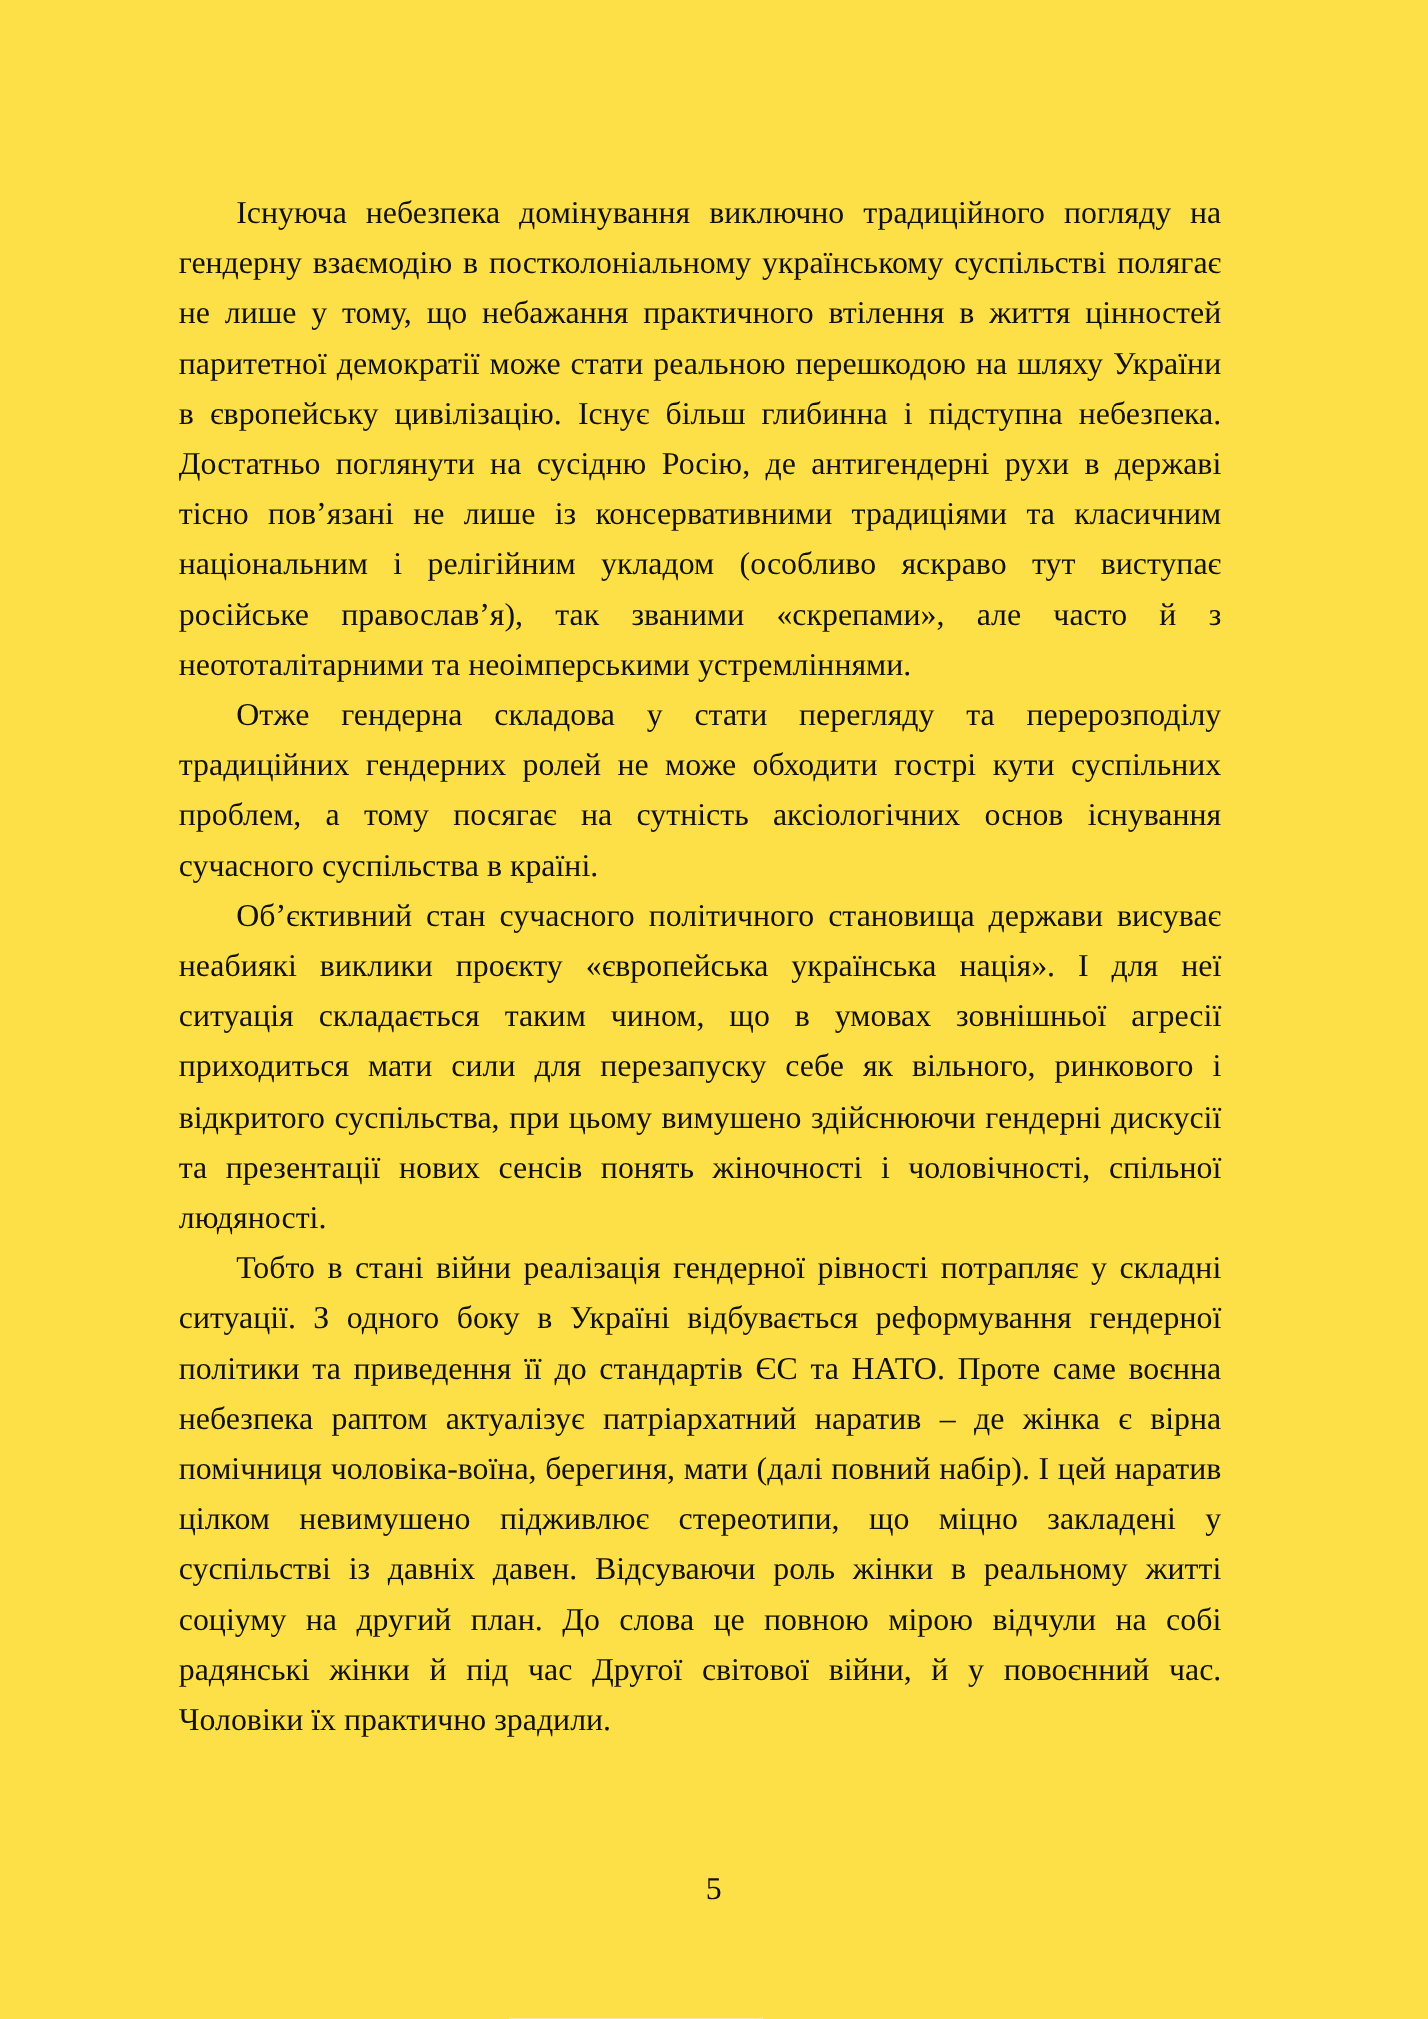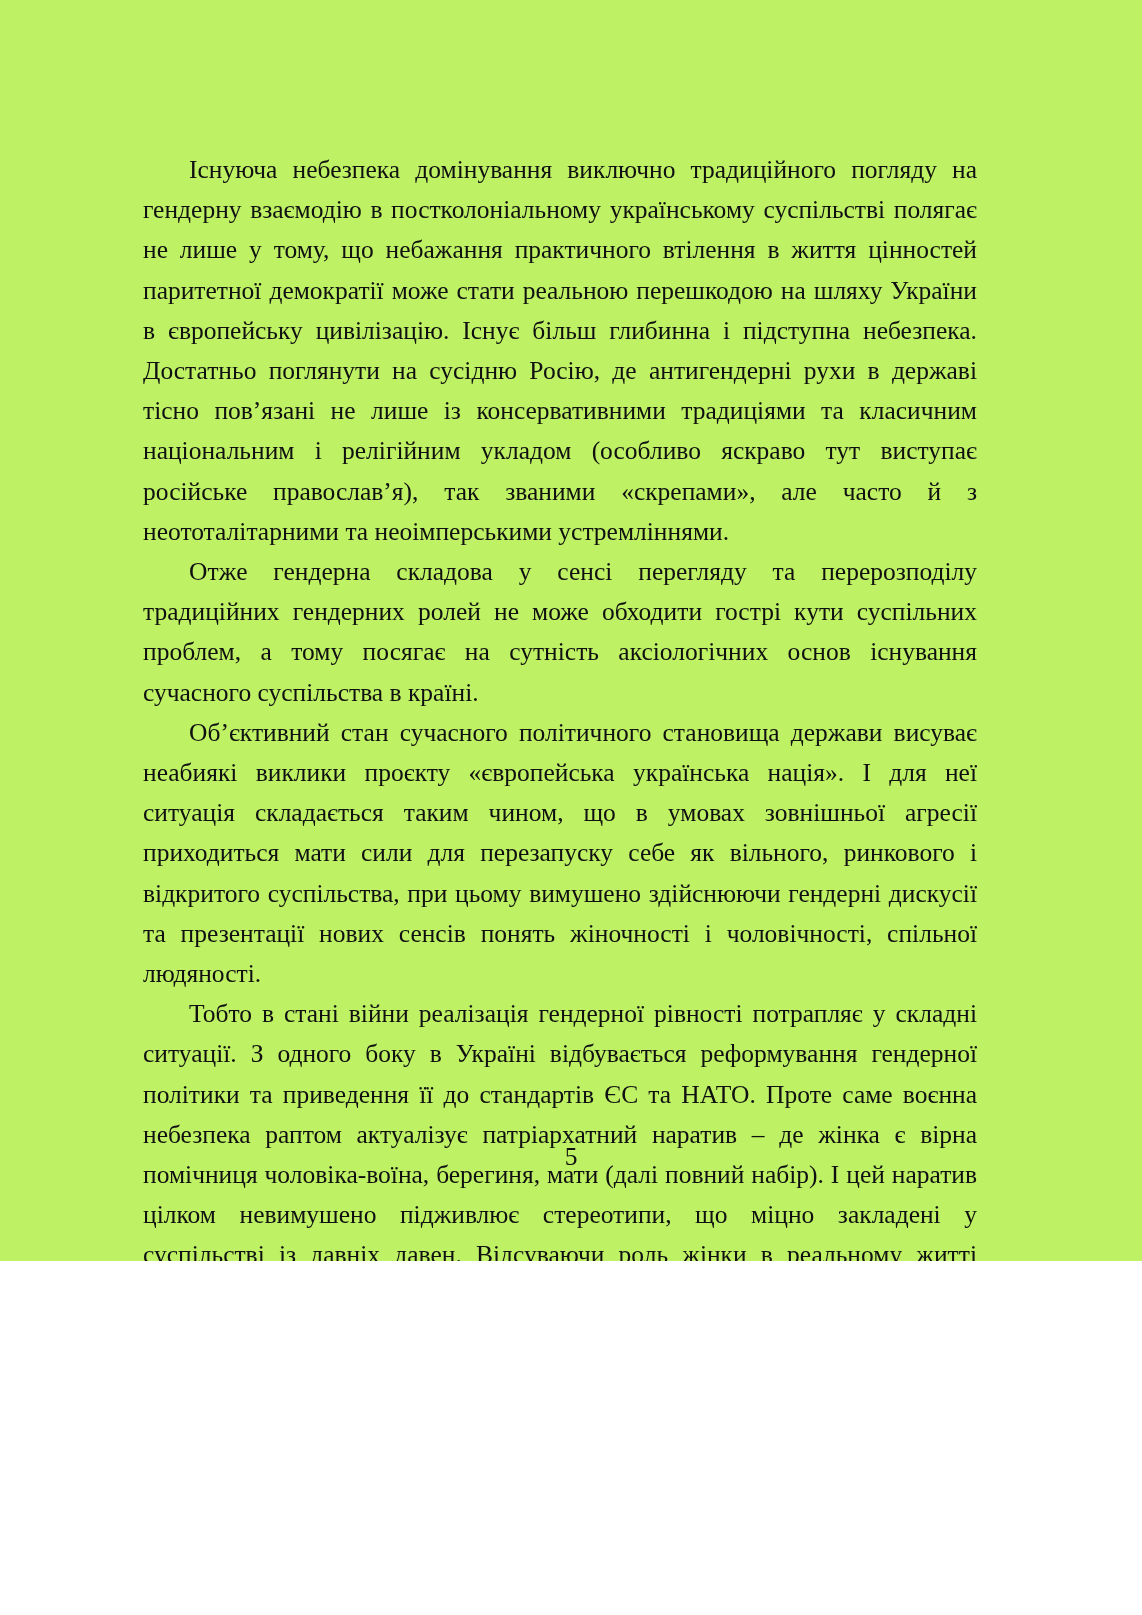--- a/index.html
+++ b/index.html
@@ -3,22 +3,22 @@
 <meta charset="utf-8">
 <style>
   html, body {
     margin: 0;
     padding: 0;
     background: #ffffff;
   }
   .page {
     position: relative;
     width: 1142px;
-    height: 1261px;
-    background: #bef264;
+    height: 1615px;
+    background: #fde047;
     box-sizing: border-box;
     padding: 150px 165px 60px 143px;
     font-family: "Liberation Serif", "DejaVu Serif", serif;
     color: #101010;
   }
   .body-text {
     font-size: 25.5px;
     line-height: 40.2px;
     text-align: justify;
     text-justify: inter-word;
@@ -39,18 +39,18 @@
     font-family: "Liberation Serif", "DejaVu Serif", serif;
     color: #101010;
   }
 </style>
 </head>
 <body>
 
 <div class="page">
   <div class="body-text">
     <p>Існуюча небезпека домінування виключно традиційного погляду на гендерну взаємодію в постколоніальному українському суспільстві полягає не лише у тому, що небажання практичного втілення в життя цінностей паритетної демократії може стати реальною перешкодою на шляху України в європейську цивілізацію. Існує більш глибинна і підступна небезпека. Достатньо поглянути на сусідню Росію, де антигендерні рухи в державі тісно пов’язані не лише із консервативними традиціями та класичним національним і релігійним укладом (особливо яскраво тут виступає російське православ’я), так званими «скрепами», але часто й з неототалітарними та неоімперськими устремліннями.</p>
-    <p>Отже гендерна складова у сенсі перегляду та перерозподілу традиційних гендерних ролей не може обходити гострі кути суспільних проблем, а тому посягає на сутність аксіологічних основ існування сучасного суспільства в країні.</p>
+    <p>Отже гендерна складова у стати перегляду та перерозподілу традиційних гендерних ролей не може обходити гострі кути суспільних проблем, а тому посягає на сутність аксіологічних основ існування сучасного суспільства в країні.</p>
     <p>Об’єктивний стан сучасного політичного становища держави висуває неабиякі виклики проєкту «європейська українська нація». І для неї ситуація складається таким чином, що в умовах зовнішньої агресії приходиться мати сили для перезапуску себе як вільного, ринкового і відкритого суспільства, при цьому вимушено здійснюючи гендерні дискусії та презентації нових сенсів понять жіночності і чоловічності, спільної людяності.</p>
     <p>Тобто в стані війни реалізація гендерної рівності потрапляє у складні ситуації. З одного боку в Україні відбувається реформування гендерної політики та приведення її до стандартів ЄС та НАТО. Проте саме воєнна небезпека раптом актуалізує патріархатний наратив – де жінка є вірна помічниця чоловіка-воїна, берегиня, мати (далі повний набір). І цей наратив цілком невимушено підживлює стереотипи, що міцно закладені у суспільстві із давніх давен. Відсуваючи роль жінки в реальному житті соціуму на другий план. До слова це повною мірою відчули на собі радянські жінки й під час Другої світової війни, й у повоєнний час. Чоловіки їх практично зрадили.</p>
   </div>
   <div class="page-number">5</div>
 </div>
 
 </body></html>

